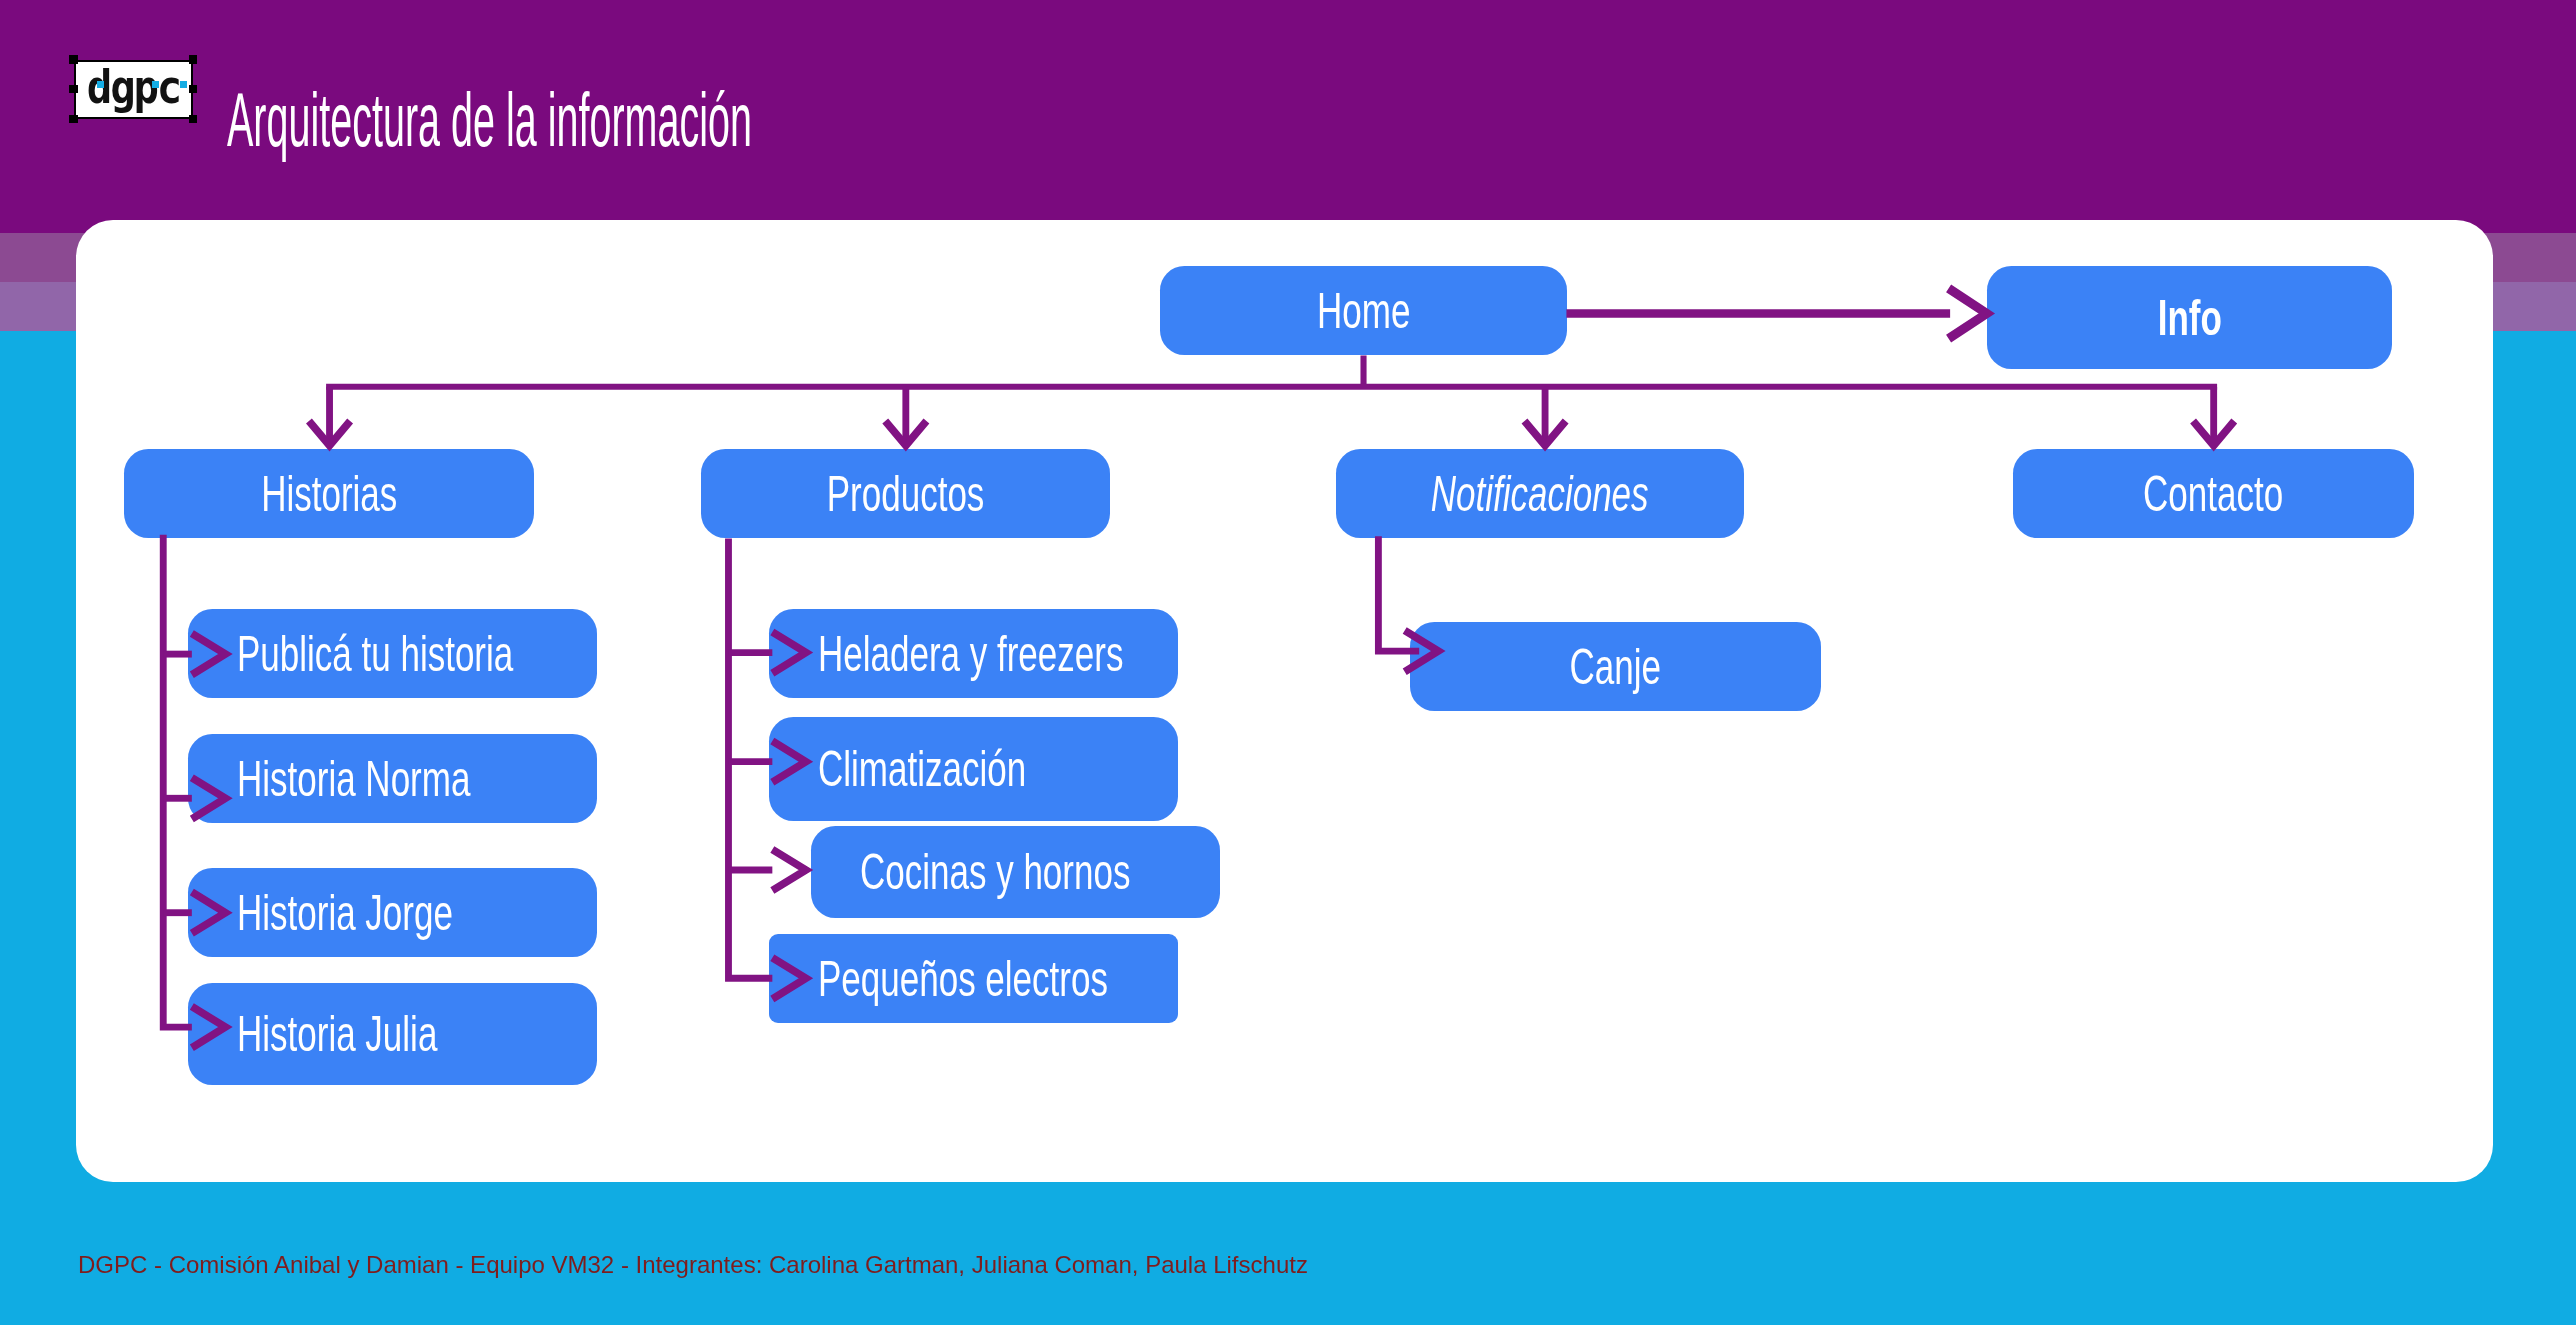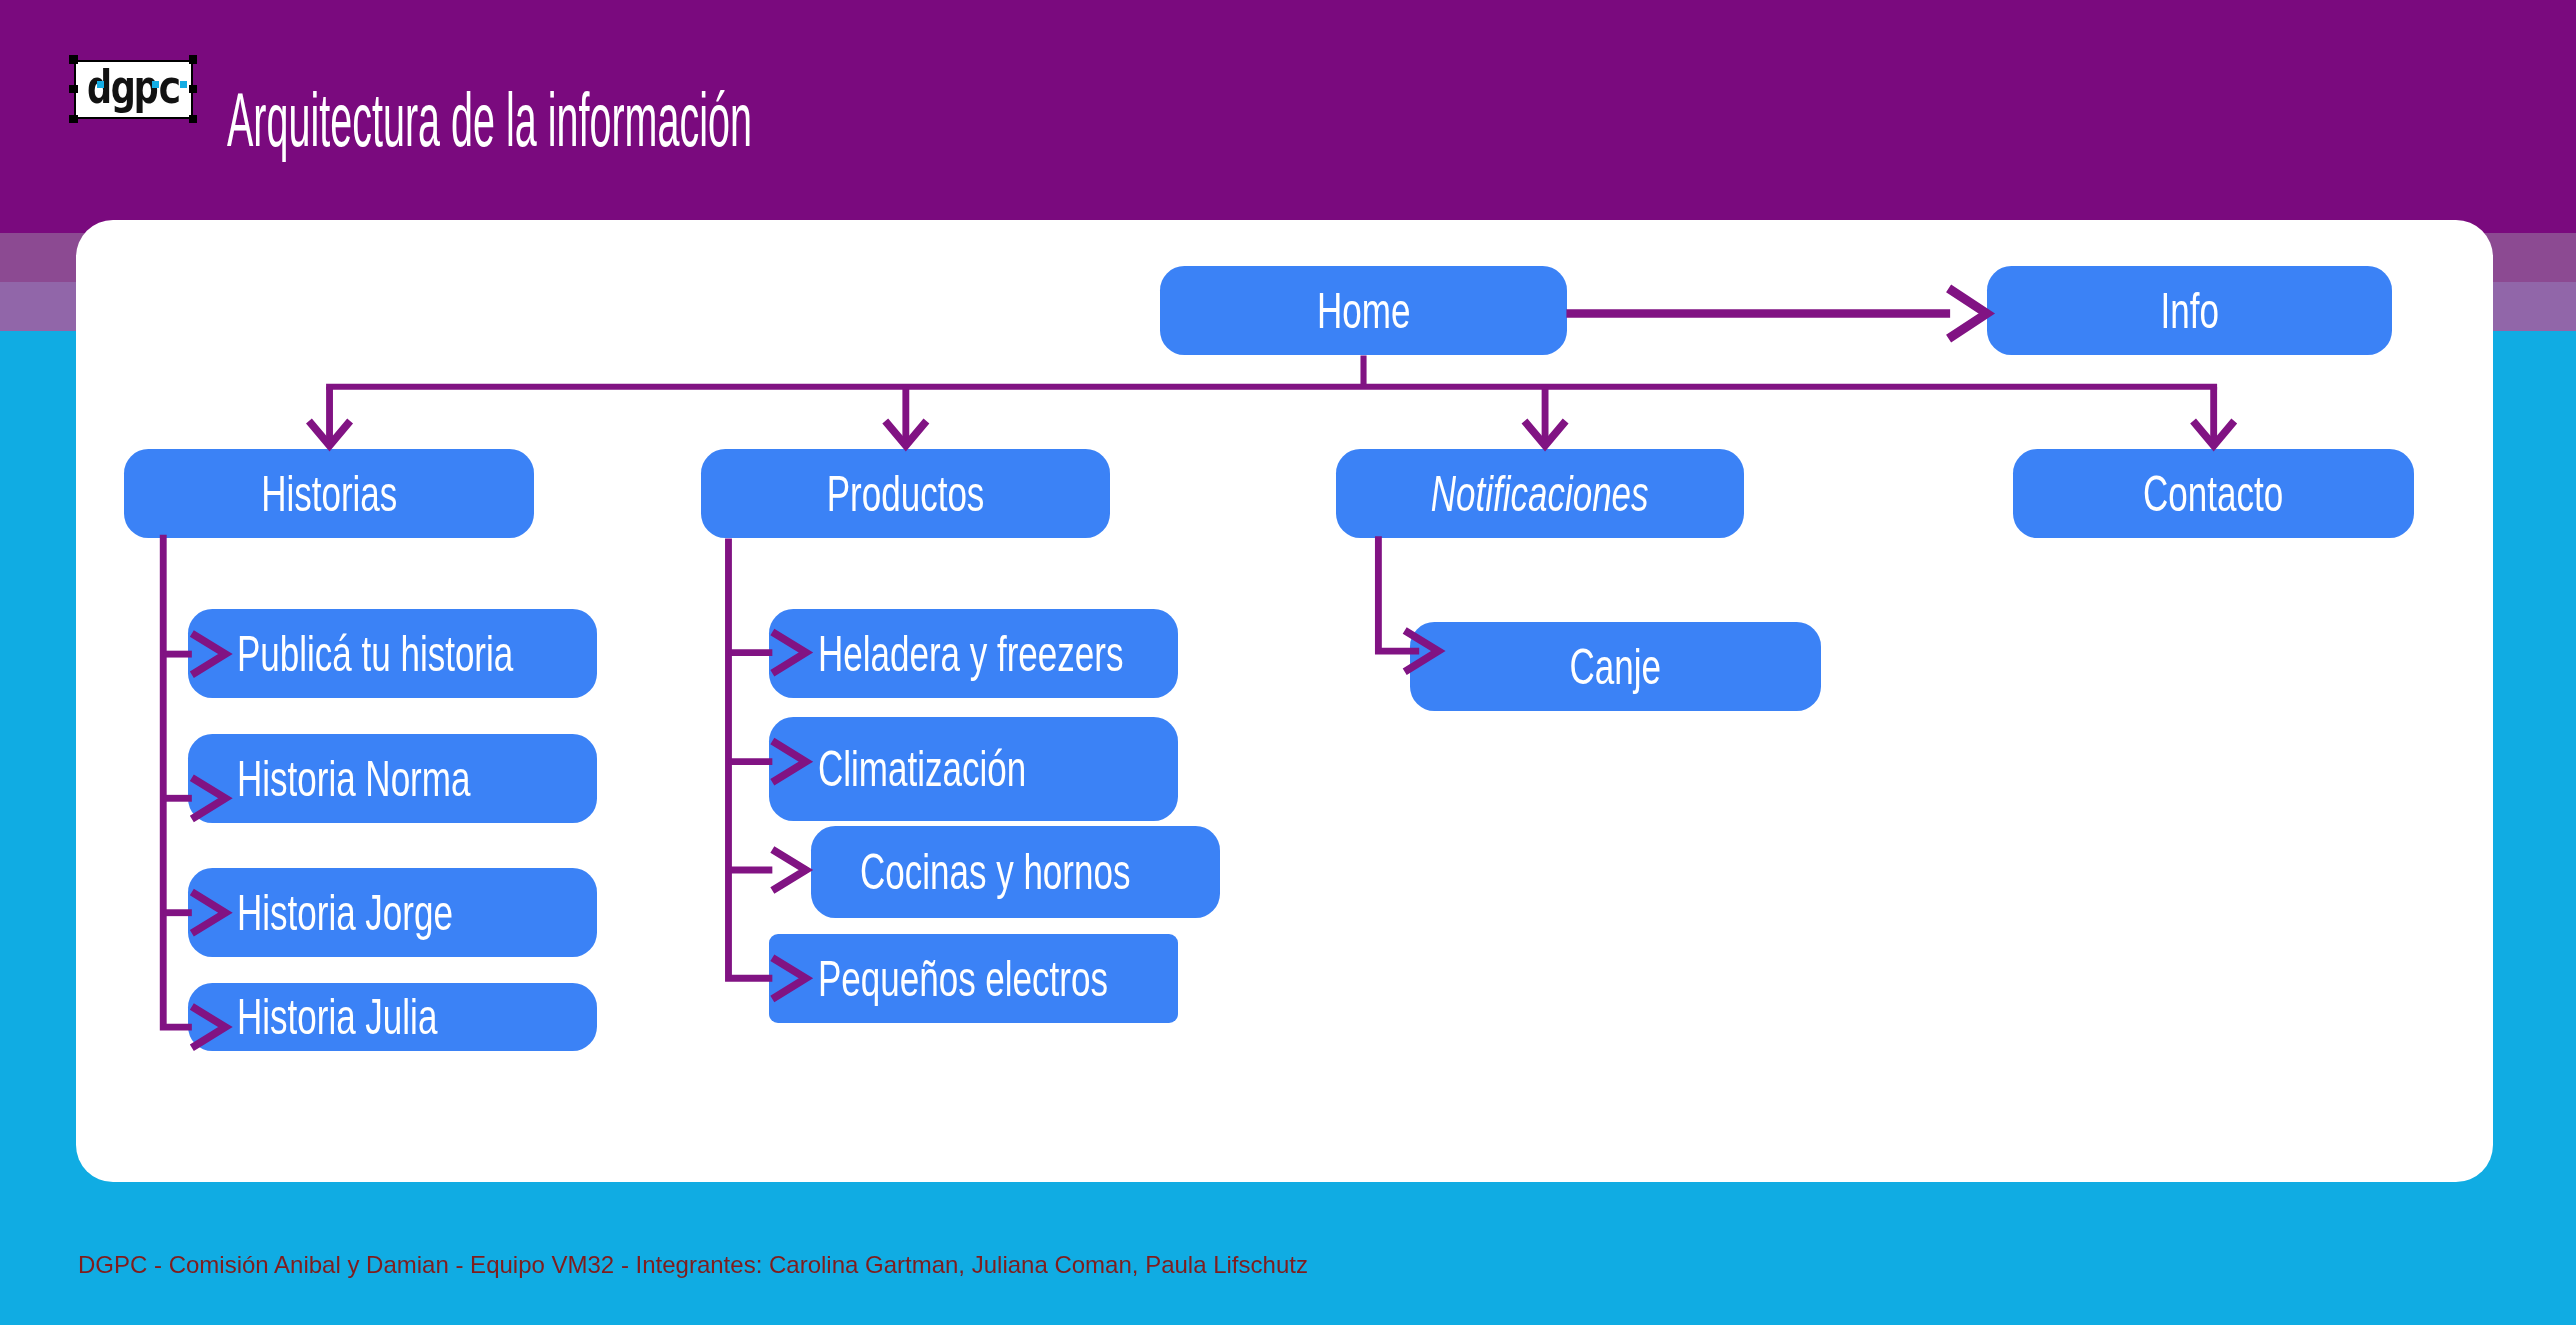--- a/index.html
+++ b/index.html
@@ -63,21 +63,21 @@
   <span class="handle" style="left:113px;top:53px;"></span>
   <span class="handle" style="left:-6.9px;top:23px;"></span>
   <span class="handle" style="left:113px;top:23px;"></span>
 </div>
 
 <div id="title">Arquitectura de la información</div>
 
 <div class="node center" style="left:1160px;top:266px;width:407px;height:89px;">
   <span class="node-label">Home</span>
 </div>
-<div class="node center" style="left:1987px;top:266px;width:405px;height:89px;">
+<div class="node center" style="left:1987px;top:266px;width:405px;height:103px;font-weight:bold;">
   <span class="node-label">Info</span>
 </div>
 
 <div class="node center" style="left:124px;top:449px;width:410px;height:89px;">
   <span class="node-label">Historias</span>
 </div>
 <div class="node center" style="left:701px;top:449px;width:409px;height:89px;">
   <span class="node-label">Productos</span>
 </div>
 <div class="node center" style="left:1336px;top:449px;width:408px;height:89px;font-style:italic;">
@@ -89,21 +89,21 @@
 
 <div class="node left" style="left:188px;top:609px;width:409px;height:89px;">
   <span class="node-label">Publicá tu historia</span>
 </div>
 <div class="node left" style="left:188px;top:734px;width:409px;height:89px;">
   <span class="node-label">Historia Norma</span>
 </div>
 <div class="node left" style="left:188px;top:868px;width:409px;height:89px;">
   <span class="node-label">Historia Jorge</span>
 </div>
-<div class="node left" style="left:188px;top:983px;width:409px;height:68px;">
+<div class="node left" style="left:188px;top:983px;width:409px;height:102px;">
   <span class="node-label">Historia Julia</span>
 </div>
 
 <div class="node left" style="left:769px;top:609px;width:409px;height:89px;">
   <span class="node-label">Heladera y freezers</span>
 </div>
 <div class="node left" style="left:769px;top:717px;width:409px;height:104px;">
   <span class="node-label">Climatización</span>
 </div>
 <div class="node left" style="left:811px;top:826px;width:409px;height:92px;">

